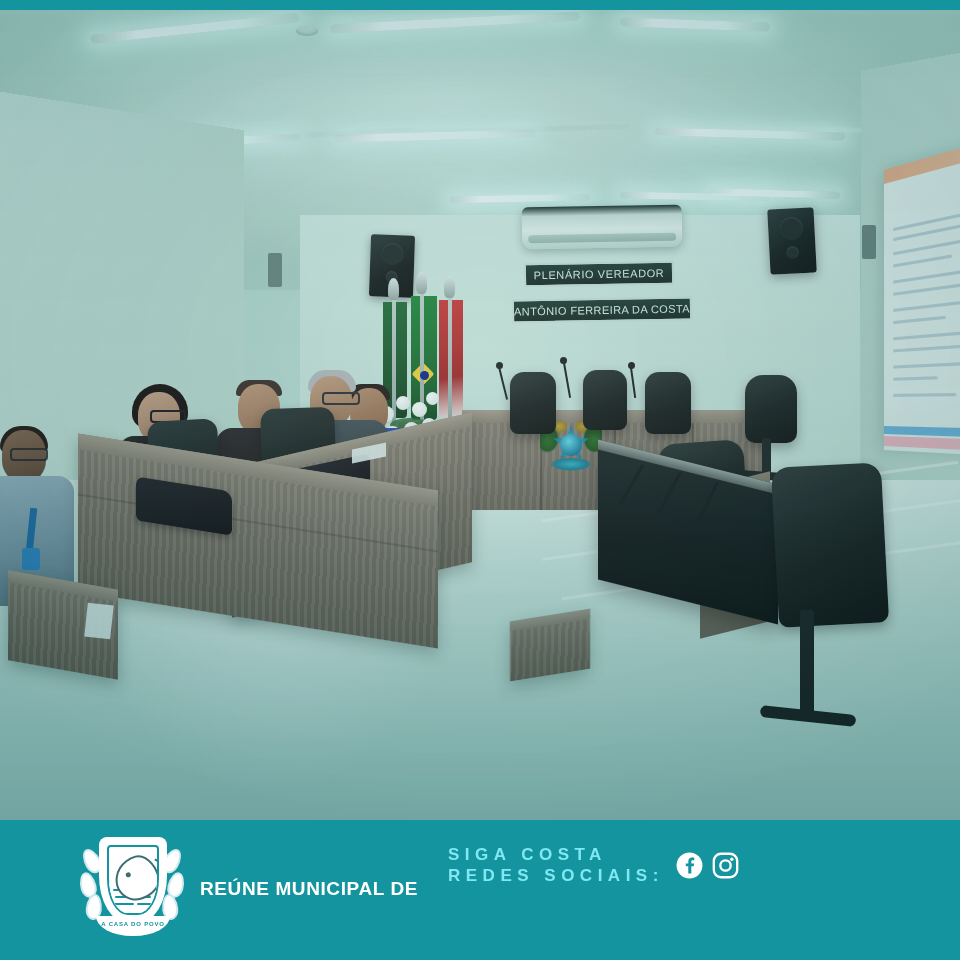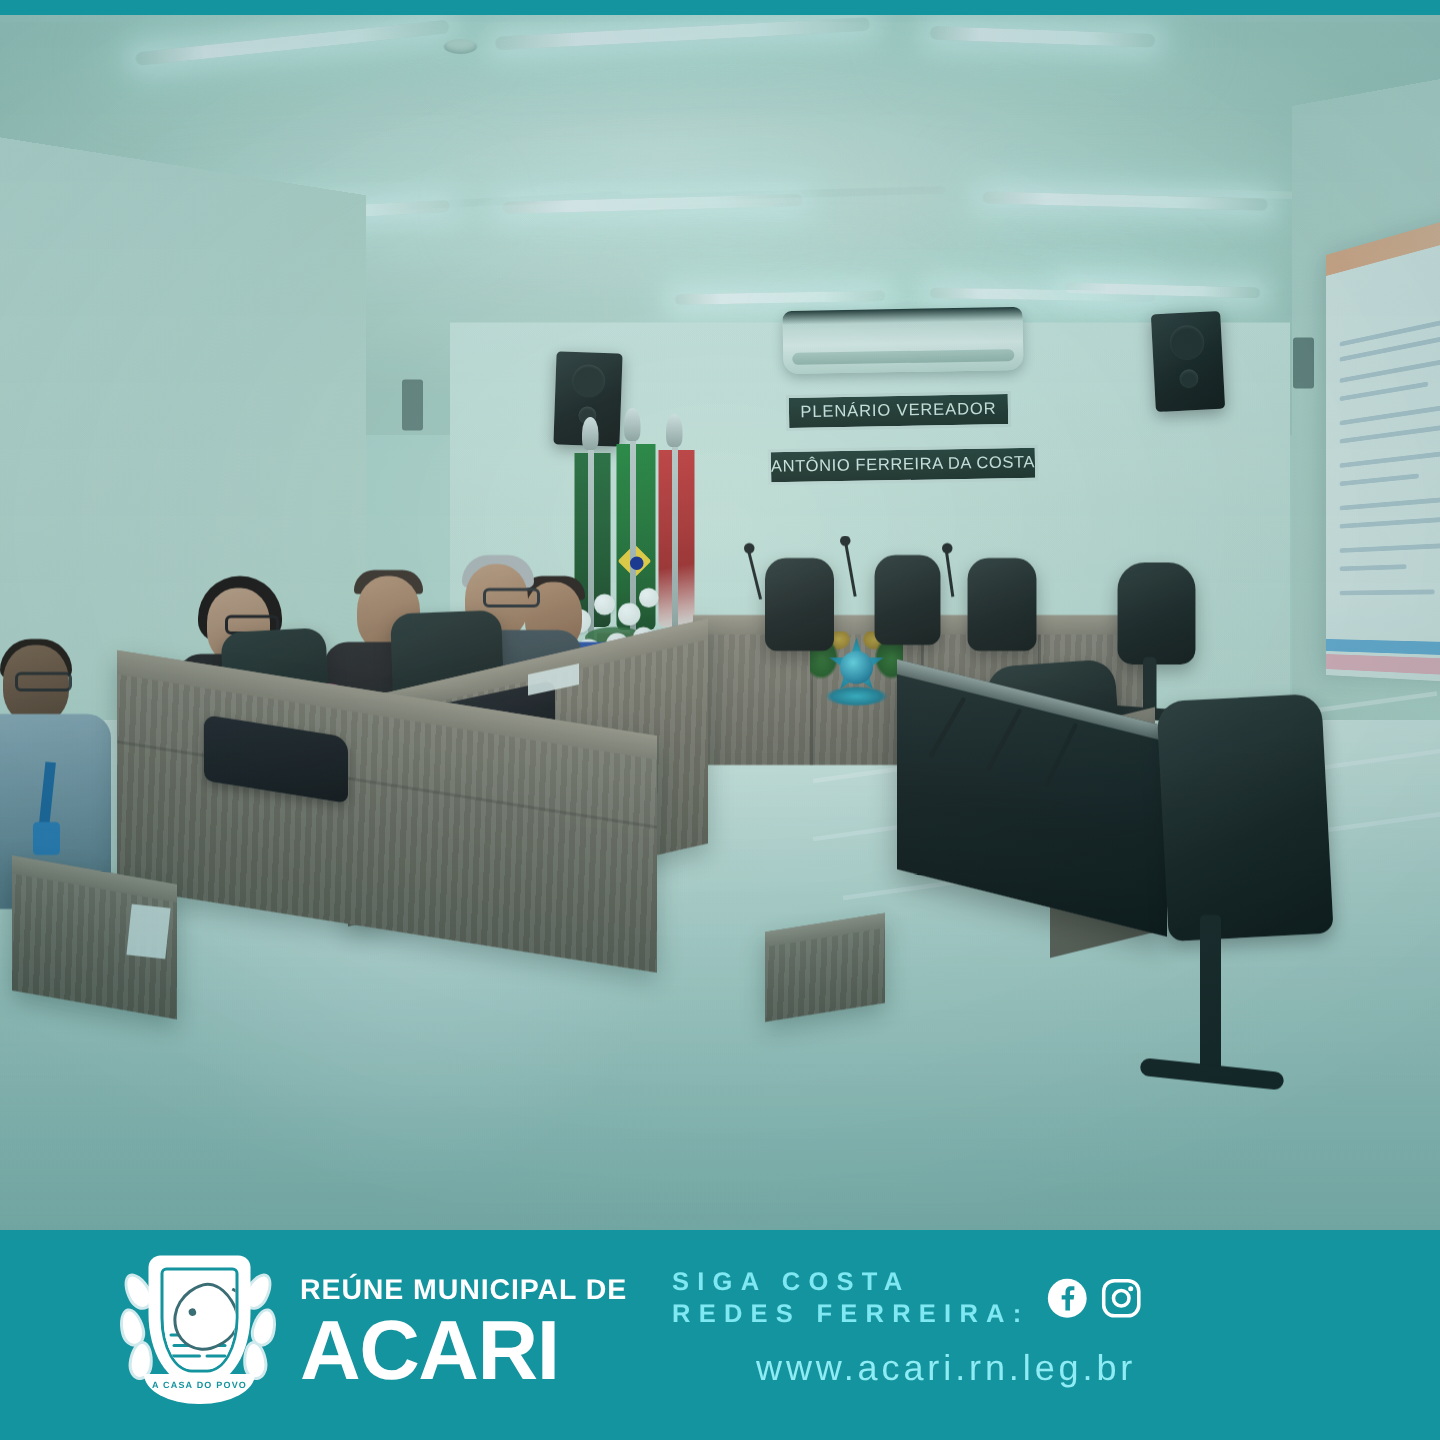--- a/index.html
+++ b/index.html
@@ -651,43 +651,41 @@
           <div class="fish">
               <div class="fish-eye"></div>
             </div>
         </div>
         <div class="ribbon">
           <span>A CASA DO POVO</span>
         </div>
       </div>
       <div class="logo-text">
         <span class="small">REÚNE MUNICIPAL DE</span>
-        <span class="big">ACARI</span>
       </div>
     </div>
 
     <div class="social">
       <div class="social-row">
         <div class="social-label">
           <span>SIGA COSTA</span>
-          <span class="l2">REDES FERREIRA:</span>
+          <span class="l2">REDES SOCIAIS:</span>
         </div>
         <div class="icons">
           <a class="ic" href="#" style="text-decoration:none;">
             <svg viewBox="0 0 24 24" width="27" height="27" aria-hidden="true">
               <circle cx="12" cy="12" r="11.5" fill="#ffffff"></circle>
               <path d="M13.6 19.2v-6.5h2.2l.33-2.56h-2.53V8.5c0-.74.2-1.25 1.27-1.25h1.36V4.96a18.4 18.4 0 0 0-1.98-.1c-1.96 0-3.3 1.2-3.3 3.4v1.9H8.7v2.56h2.2v6.5h2.7z" fill="#14949e"></path>
             </svg>
           </a>
           <a class="ic" href="#" style="text-decoration:none;">
             <svg viewBox="0 0 24 24" width="27" height="27" aria-hidden="true">
               <rect x="1.6" y="1.6" width="20.8" height="20.8" rx="6.4" fill="none" stroke="#ffffff" stroke-width="2.1"></rect>
               <circle cx="12" cy="12" r="4.6" fill="none" stroke="#ffffff" stroke-width="2.1"></circle>
               <circle cx="17.6" cy="6.4" r="1.5" fill="#ffffff"></circle>
             </svg>
           </a>
         </div>
       </div>
-      <div class="site">www.acari.rn.leg.br</div>
     </div>
 
   </div>
 </div>
 
 </body></html>

